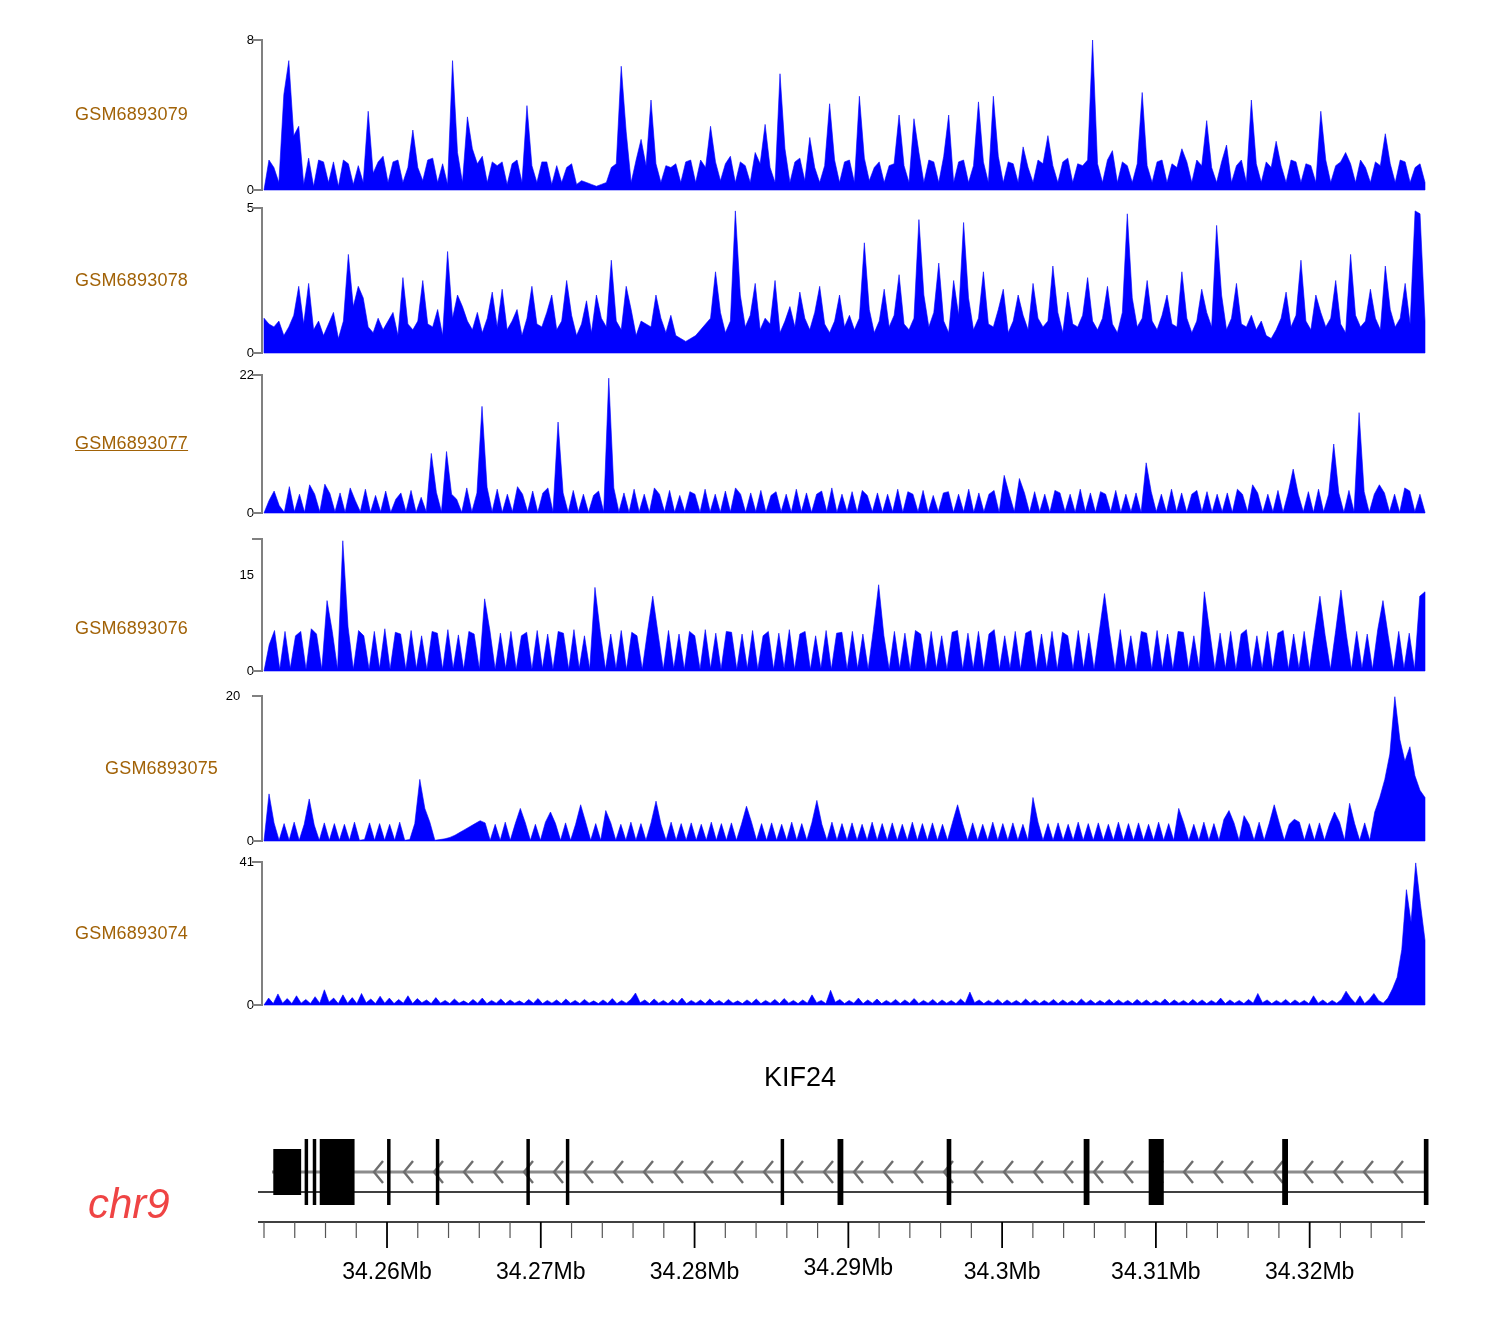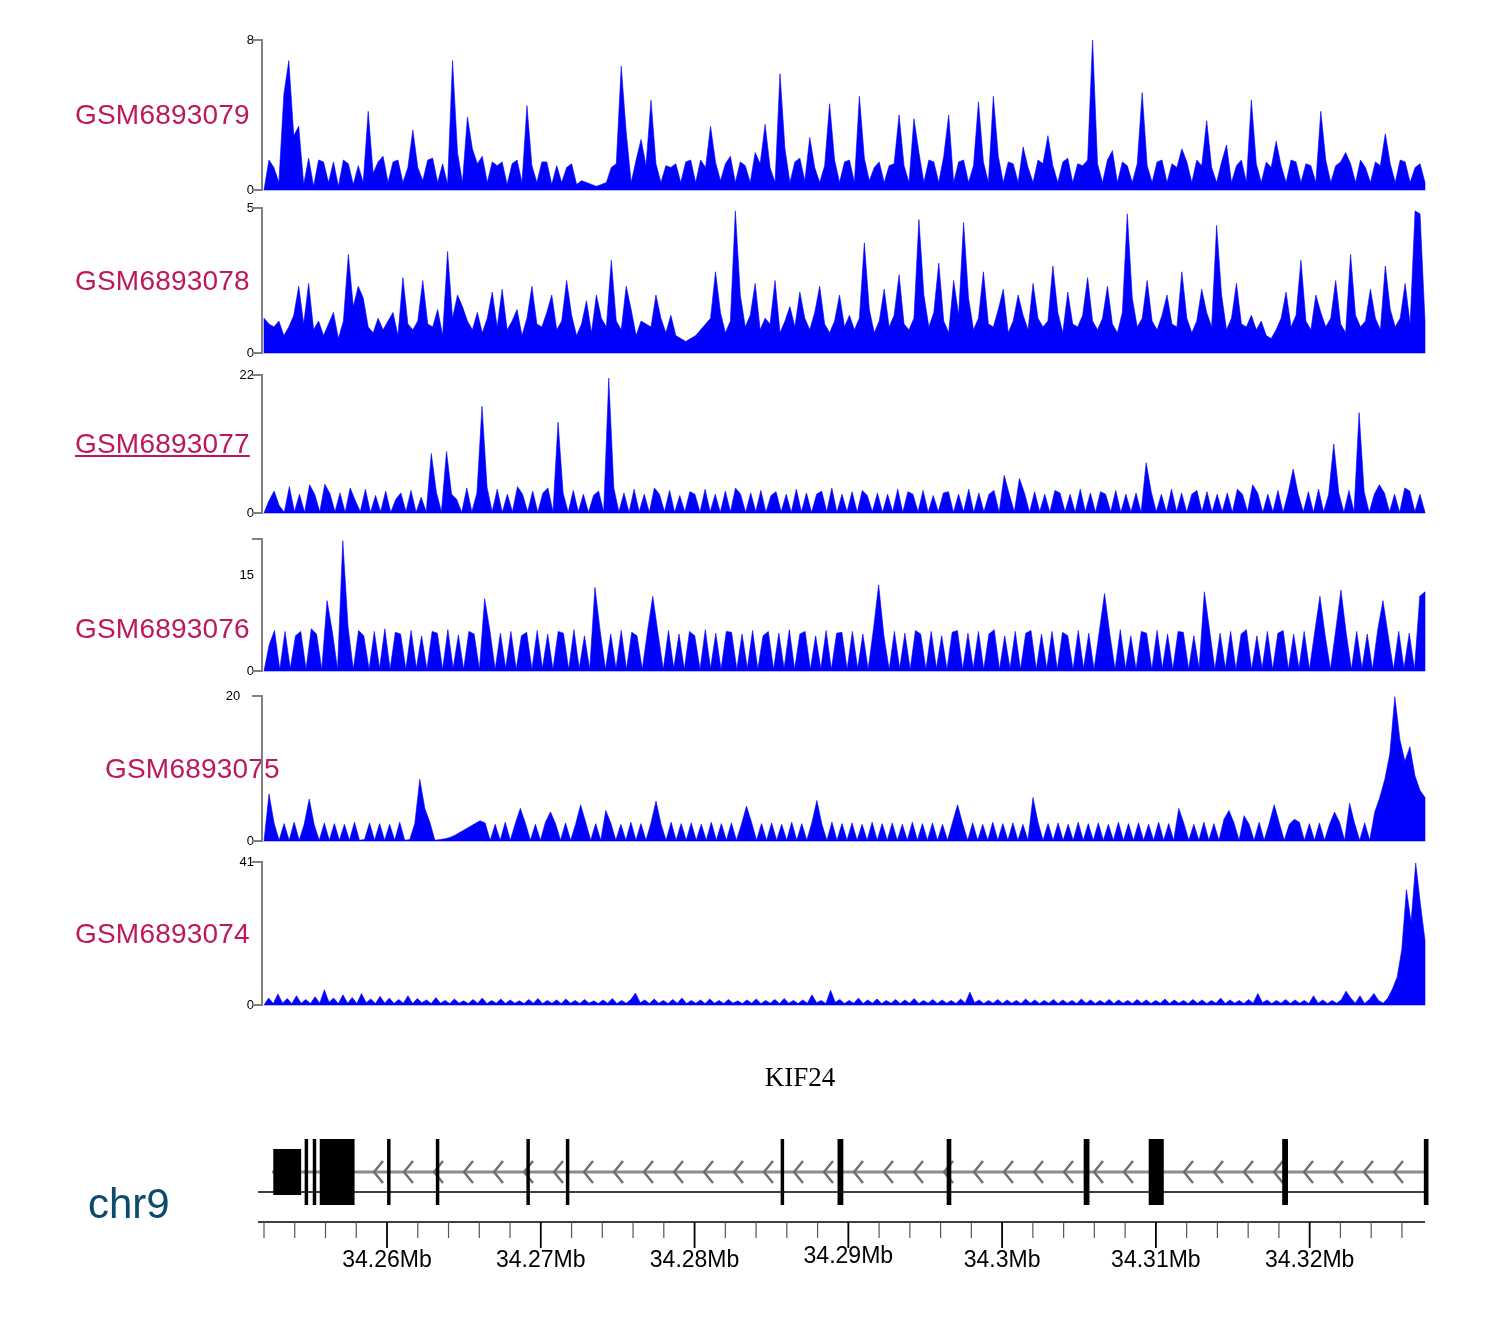--- a/index.html
+++ b/index.html
@@ -21,23 +21,23 @@
     height: 1320px;
   }
   .track {
     position: absolute;
     left: 0;
     width: 1500px;
   }
   .track-label {
     position: absolute;
     left: 75px;
-    font-size: 28px;
+    font-size: 18px;
     line-height: 23px;
-    color: #be185d;
+    color: #a16207;
     white-space: nowrap;
     letter-spacing: 0.2px;
     text-align: center;
   }
   .axis-max, .axis-min {
     position: absolute;
     font-size: 13px;
     line-height: 13px;
     text-align: right;
     width: 42px;
@@ -52,30 +52,32 @@
     position: absolute;
     font-size: 27px;
     line-height: 27px;
     color: #000000;
     white-space: nowrap;
   }
   .chr-label {
     position: absolute;
     font-size: 42px;
     line-height: 42px;
-    color: #0c4a6e;
-    white-space: nowrap;
+    color: #ef4444;
+    white-space: nowrap;
+    font-style: italic;
   }
   .axis-tick-label {
     position: absolute;
     font-size: 23px;
     line-height: 23px;
     color: #000000;
     white-space: nowrap;
     transform: translateX(-50%);
+    margin-top: 12px;
   }
   svg { overflow: visible; }
 </style>
 </head>
 <body>
 
 <div id="root">
 
   <div id="tracks-container">
       <div class="track" style="top: 0px; height: 1px;">
@@ -127,21 +129,21 @@
         <div class="track-label" style="top: 921.5px;">GSM6893074</div>
         <div class="axis-max" style="left: 212px; top: 855px;">41</div>
         <div class="axis-min" style="left: 212px; top: 998px;">0</div>
         <svg class="cov-svg" width="1500" height="157" style="left: 0px; top: 856px;">
           <path d="M 252 6 L 262 6 L 262 149 L 252 149" fill="none" stroke="#808080" stroke-width="2"></path>
           <path d="M 264 149 L 264.00 149.00 L 268.64 142.08 L 273.29 147.62 L 277.93 137.93 L 282.58 147.15 L 287.22 142.54 L 291.86 147.62 L 296.51 139.77 L 301.15 147.15 L 305.80 143.46 L 310.44 147.62 L 315.08 140.70 L 319.73 147.15 L 324.37 133.78 L 329.02 146.23 L 333.66 142.08 L 338.30 147.62 L 342.95 138.85 L 347.59 147.15 L 352.24 141.62 L 356.88 147.62 L 361.52 137.47 L 366.17 146.69 L 370.81 143.00 L 375.46 147.62 L 380.10 140.24 L 384.74 147.15 L 389.39 142.08 L 394.03 147.62 L 398.68 143.46 L 403.32 147.15 L 407.96 139.77 L 412.61 147.62 L 417.25 142.54 L 421.90 146.69 L 426.54 143.93 L 431.18 147.62 L 435.83 141.62 L 440.47 147.15 L 445.12 144.39 L 449.76 147.62 L 454.40 143.00 L 459.05 147.15 L 463.69 144.85 L 468.34 147.62 L 472.98 143.46 L 477.62 147.15 L 482.27 142.08 L 486.91 147.62 L 491.56 144.39 L 496.20 147.15 L 500.84 143.00 L 505.49 147.62 L 510.13 143.93 L 514.78 147.15 L 519.42 144.85 L 524.06 147.62 L 528.71 143.46 L 533.35 147.15 L 538.00 142.54 L 542.64 147.62 L 547.28 144.39 L 551.93 147.15 L 556.57 143.93 L 561.22 147.62 L 565.86 143.00 L 570.50 147.15 L 575.15 144.39 L 579.79 147.62 L 584.44 143.46 L 589.08 147.15 L 593.72 144.85 L 598.37 147.62 L 603.01 143.93 L 607.66 147.15 L 612.30 142.54 L 616.94 147.62 L 621.59 144.39 L 626.23 147.15 L 630.88 143.46 L 635.52 137.01 L 640.16 146.69 L 644.81 143.93 L 649.45 147.62 L 654.10 143.00 L 658.74 147.15 L 663.38 144.39 L 668.03 147.62 L 672.67 143.46 L 677.32 147.15 L 681.96 142.08 L 686.60 147.62 L 691.25 144.39 L 695.89 147.15 L 700.54 143.93 L 705.18 147.62 L 709.82 143.00 L 714.47 147.15 L 719.11 144.39 L 723.76 147.62 L 728.40 143.46 L 733.04 147.15 L 737.69 144.85 L 742.33 147.62 L 746.98 143.93 L 751.62 147.15 L 756.26 143.00 L 760.91 147.62 L 765.55 144.39 L 770.20 147.15 L 774.84 143.46 L 779.48 147.62 L 784.13 142.54 L 788.77 147.15 L 793.42 144.39 L 798.06 147.62 L 802.70 143.93 L 807.35 147.15 L 811.99 138.85 L 816.64 146.69 L 821.28 144.39 L 825.92 147.62 L 830.57 134.24 L 835.21 146.23 L 839.86 143.46 L 844.50 147.62 L 849.14 144.39 L 853.79 147.15 L 858.43 142.08 L 863.08 147.62 L 867.72 143.93 L 872.36 147.15 L 877.01 143.00 L 881.65 147.62 L 886.30 144.39 L 890.94 147.15 L 895.58 143.46 L 900.23 147.62 L 904.87 143.93 L 909.52 147.15 L 914.16 142.54 L 918.80 147.62 L 923.45 144.39 L 928.09 147.15 L 932.74 143.46 L 937.38 147.62 L 942.02 143.93 L 946.67 147.15 L 951.31 144.39 L 955.96 147.62 L 960.60 143.00 L 965.24 147.15 L 969.89 136.08 L 974.53 146.69 L 979.18 143.93 L 983.82 147.62 L 988.46 144.39 L 993.11 147.15 L 997.75 143.46 L 1002.40 147.62 L 1007.04 143.93 L 1011.68 147.15 L 1016.33 144.39 L 1020.97 147.62 L 1025.62 143.00 L 1030.26 147.15 L 1034.90 143.93 L 1039.55 147.62 L 1044.19 144.39 L 1048.84 147.15 L 1053.48 143.46 L 1058.12 147.62 L 1062.77 143.93 L 1067.41 147.15 L 1072.06 144.39 L 1076.70 147.62 L 1081.34 143.00 L 1085.99 147.15 L 1090.63 143.93 L 1095.28 147.62 L 1099.92 144.39 L 1104.56 147.15 L 1109.21 143.46 L 1113.85 147.62 L 1118.50 143.93 L 1123.14 147.15 L 1127.78 144.39 L 1132.43 147.62 L 1137.07 143.46 L 1141.72 147.15 L 1146.36 143.93 L 1151.00 147.62 L 1155.65 144.39 L 1160.29 147.15 L 1164.94 143.00 L 1169.58 147.62 L 1174.22 143.93 L 1178.87 147.15 L 1183.51 144.39 L 1188.16 147.62 L 1192.80 143.46 L 1197.44 147.15 L 1202.09 143.93 L 1206.73 147.62 L 1211.38 144.39 L 1216.02 147.15 L 1220.66 142.08 L 1225.31 147.62 L 1229.95 143.93 L 1234.60 147.15 L 1239.24 144.39 L 1243.88 147.62 L 1248.53 143.46 L 1253.17 147.15 L 1257.82 137.47 L 1262.46 146.69 L 1267.10 143.93 L 1271.75 147.62 L 1276.39 144.39 L 1281.04 147.15 L 1285.68 143.46 L 1290.32 147.62 L 1294.97 143.93 L 1299.61 147.15 L 1304.26 144.39 L 1308.90 147.62 L 1313.54 139.77 L 1318.19 147.15 L 1322.83 143.93 L 1327.48 147.62 L 1332.12 144.39 L 1336.76 147.15 L 1341.41 143.46 L 1346.05 135.16 L 1350.70 142.08 L 1355.34 147.15 L 1359.98 139.77 L 1364.63 147.62 L 1369.27 143.46 L 1373.92 137.47 L 1378.56 144.39 L 1383.20 147.15 L 1387.85 142.08 L 1392.49 132.85 L 1397.14 121.32 L 1401.78 93.65 L 1406.42 33.68 L 1411.07 65.97 L 1415.71 6.92 L 1420.36 47.52 L 1425.00 84.42 L 1425 149 Z" fill="#0000FF" stroke="#0000FF" stroke-width="0.6"></path>
         </svg>
       </div>
     </div>
 
-  <div id="gene-track" style="position:absolute;left:0;top:1050px;width:1248px;height:150px;font-family:Liberation Serif, serif;">
+  <div id="gene-track" style="position:absolute;left:0;top:1050px;width:1248px;height:150px;">
     <div class="gene-name" style="left:800px;top:14px;transform:translateX(-50%);">KIF24</div>
     <svg id="gene-svg" width="1500" height="120" style="position:absolute;left:0;top:40px;">
         <line x1="272" y1="82" x2="1425" y2="82" stroke="#8c8c8c" stroke-width="3"></line>
         <path d="M 353 71 L 344 82 L 353 93" fill="none" stroke="#6e6e6e" stroke-width="2.4"></path>
         <path d="M 383 71 L 374 82 L 383 93" fill="none" stroke="#6e6e6e" stroke-width="2.4"></path>
         <path d="M 413 71 L 404 82 L 413 93" fill="none" stroke="#6e6e6e" stroke-width="2.4"></path>
         <path d="M 443 71 L 434 82 L 443 93" fill="none" stroke="#6e6e6e" stroke-width="2.4"></path>
         <path d="M 473 71 L 464 82 L 473 93" fill="none" stroke="#6e6e6e" stroke-width="2.4"></path>
         <path d="M 503 71 L 494 82 L 503 93" fill="none" stroke="#6e6e6e" stroke-width="2.4"></path>
         <path d="M 533 71 L 524 82 L 533 93" fill="none" stroke="#6e6e6e" stroke-width="2.4"></path>

